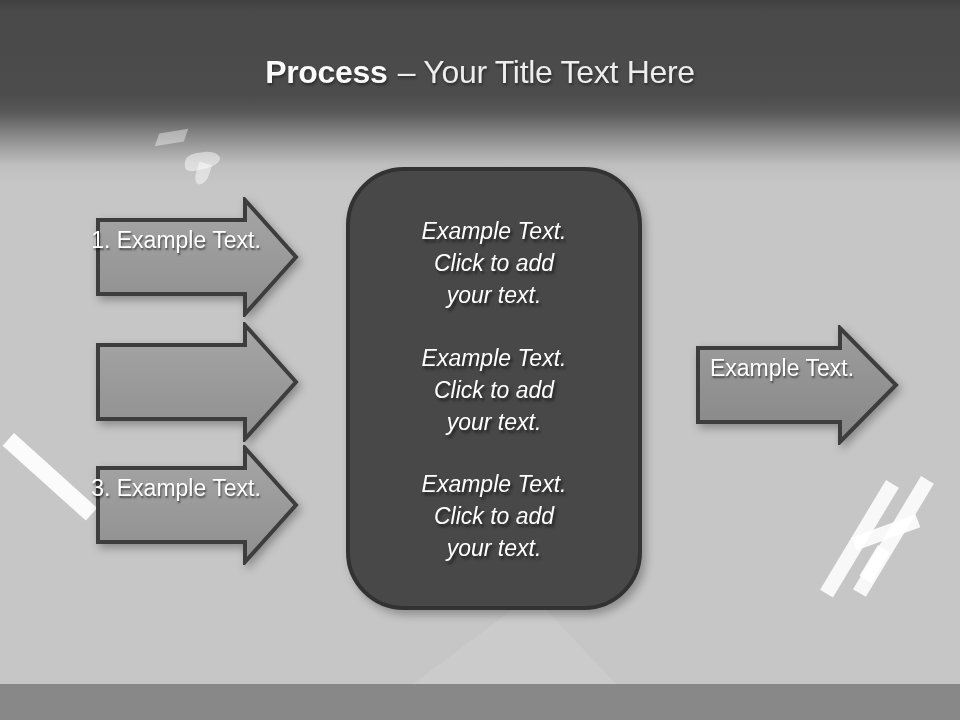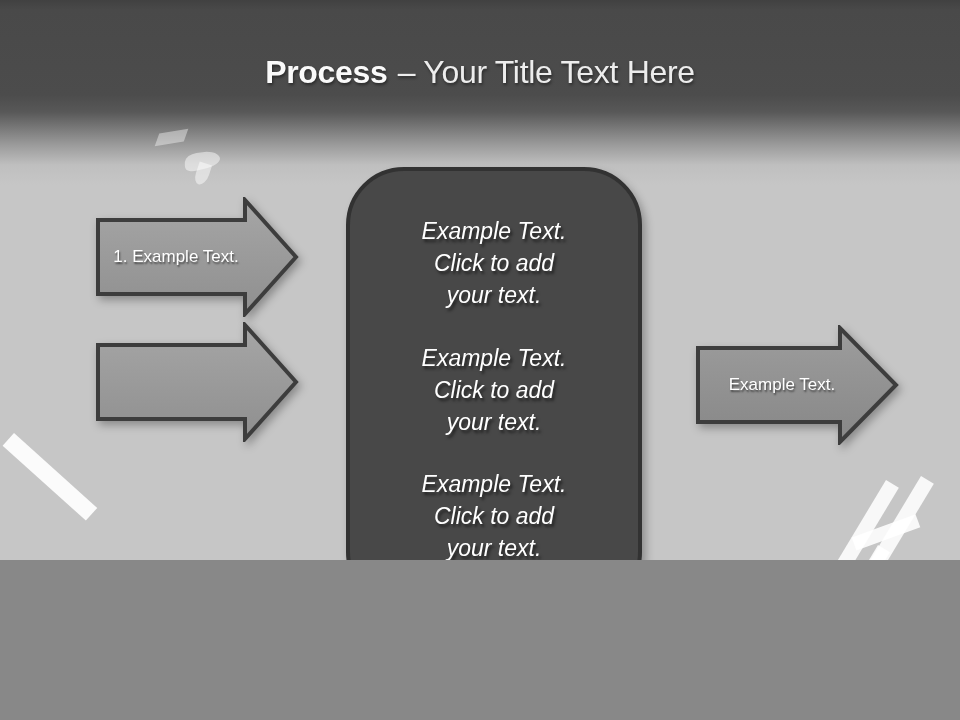--- a/index.html
+++ b/index.html
@@ -1,18 +1,18 @@
 <!DOCTYPE html>
 <html><head>
 <meta charset="utf-8">
 <style>
   html, body { margin: 0; padding: 0; background: #888; }
   .slide {
     position: relative;
-    width: 960px; height: 560px;
+    width: 960px; height: 684px;
     overflow: hidden;
     font-family: "Liberation Sans", sans-serif;
     background: linear-gradient(180deg,
       #414141 0px, #494949 10px, #4c4c4c 95px, #585858 112px,
       #9b9b9b 145px, #bfbfbf 165px, #c6c6c6 185px, #c6c6c6 720px);
   }
 
   
   .title {
     position: absolute; top: 54px; left: 0; width: 100%;
@@ -75,24 +75,24 @@
     clip-path: polygon(8% 100%, 62% 0%, 100% 100%);
   }
 
   
   .arrow {
     position: absolute; width: 206px; height: 120px;
   }
   .arrow svg { position: absolute; left: 0; top: 0; display: block;
     filter: drop-shadow(3px 4px 4px rgba(0,0,0,0.30)); }
   .arrow .arrow-label {
-    position: absolute; left: 6px; top: 22px;
+    position: absolute; left: 6px; top: 5px;
     width: 150px; height: 76px;
     display: flex; align-items: center; justify-content: center;
-    color: #ffffff; font-size: 17px;
+    color: #ffffff; font-size: 23px;
     text-shadow: 1px 2px 2px rgba(0,0,0,0.55);
     white-space: nowrap;
   }
   .arrow-1 { left: 95px;  top: 197px; }
   .arrow-2 { left: 95px;  top: 322px; }
   .arrow-3 { left: 95px;  top: 445px; }
   .arrow-right { left: 695px; top: 325px; }
   .arrow-right .arrow-label { left: 12px; }
 
   
@@ -149,20 +149,26 @@
     </svg>
     <span class="arrow-label">1. Example Text.</span>
   </div>
 
   <div class="arrow arrow-2">
     <svg width="206" height="120" viewBox="0 0 206 120">
       <polygon points="3,23 150,23 150,3 201,60 150,117 150,97 3,97" fill="url(#gl1)" stroke="#3d3d3d" stroke-width="4" stroke-linejoin="miter"></polygon>
     </svg>
   </div>
 
+  <div class="arrow arrow-3">
+    <svg width="206" height="120" viewBox="0 0 206 120">
+      <polygon points="3,23 150,23 150,3 201,60 150,117 150,97 3,97" fill="url(#gl1)" stroke="#3d3d3d" stroke-width="4" stroke-linejoin="miter"></polygon>
+    </svg>
+    <span class="arrow-label">3. Example Text.</span>
+  </div>
 
   <div class="center-box">
     <div class="text-block">
       <span class="line">Example Text.</span>
       <span class="line">Click  to add</span>
       <span class="line">your text.</span>
     </div>
     <div class="text-block">
       <span class="line">Example Text.</span>
       <span class="line">Click  to add</span>

